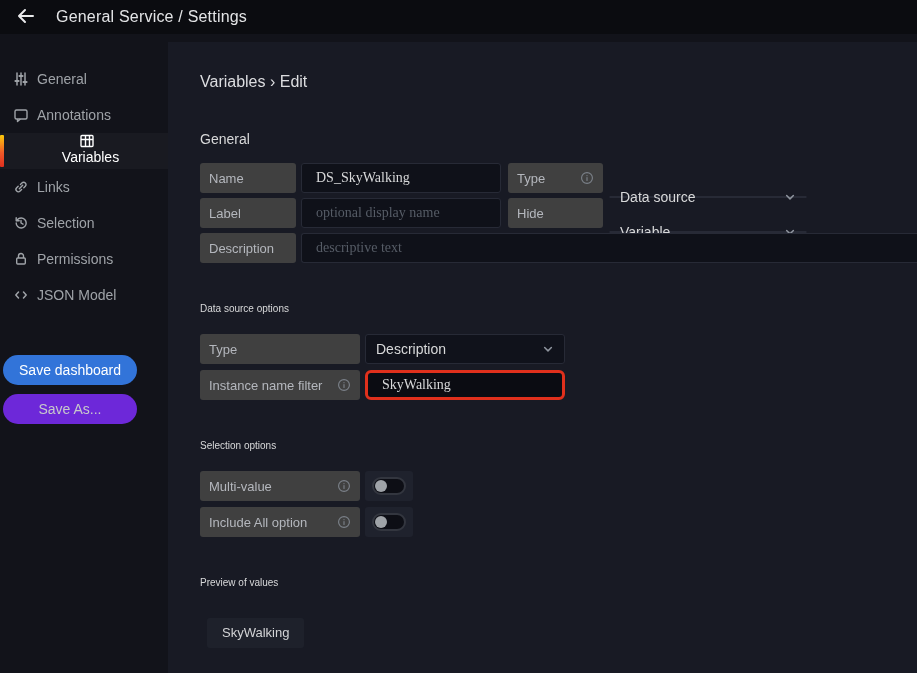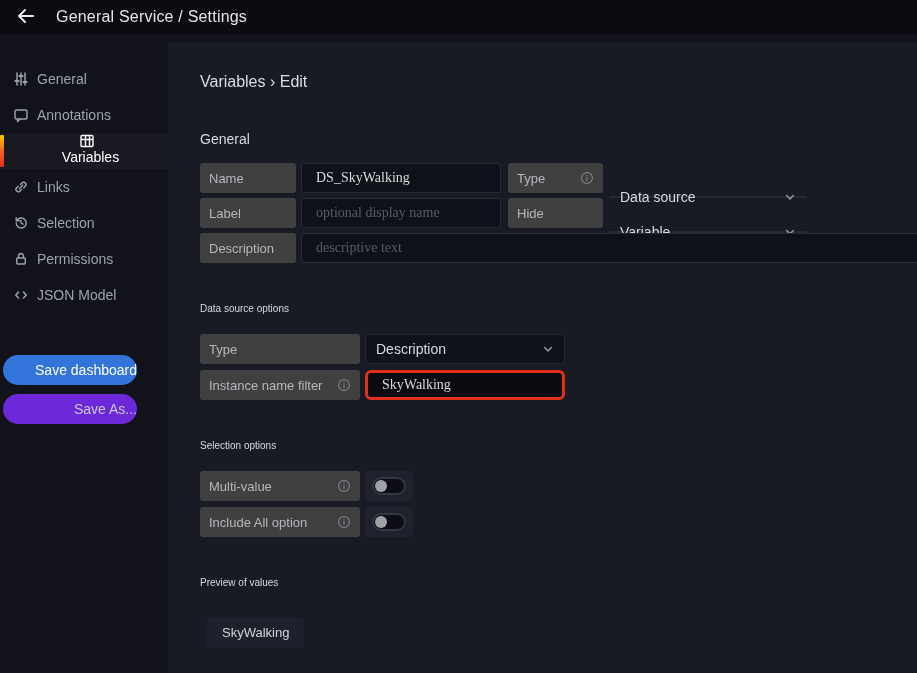--- a/index.html
+++ b/index.html
@@ -35,21 +35,21 @@
   .nav-item svg { width:16px; height:16px; }
   .nav-item.active { color:#ffffff; font-weight:400; background:rgba(255,255,255,0.03);flex-direction:column; }
   .nav-item.active .active-bar {
     position:absolute; left:0; top:2px; bottom:2px; width:4px;
     background:linear-gradient(180deg,#fbca0a 0%,#f05a28 55%,#e02f1f 100%);
     border-radius:1px;
   }
   .side-btn {
     display:block; width:134px; height:30px; margin-left:3px; border:none;
     border-radius:15px; font-family:inherit; font-size:14px; font-weight:500;
-    cursor:pointer; text-align:right;
+    cursor:pointer; text-align:center;
   }
   .btn-primary { background:#3274d9; color:#ffffff; }
   .btn-save { margin-top:42px; }
   .btn-saveas { margin-top:9px; background:#6d28d9; color:#c7c8cb; }
 
   
   .content {
     position:absolute; left:168px; top:42px; right:0; bottom:0;
     background:#181a24; padding:28px 0 0 32px; z-index:1;
   }

